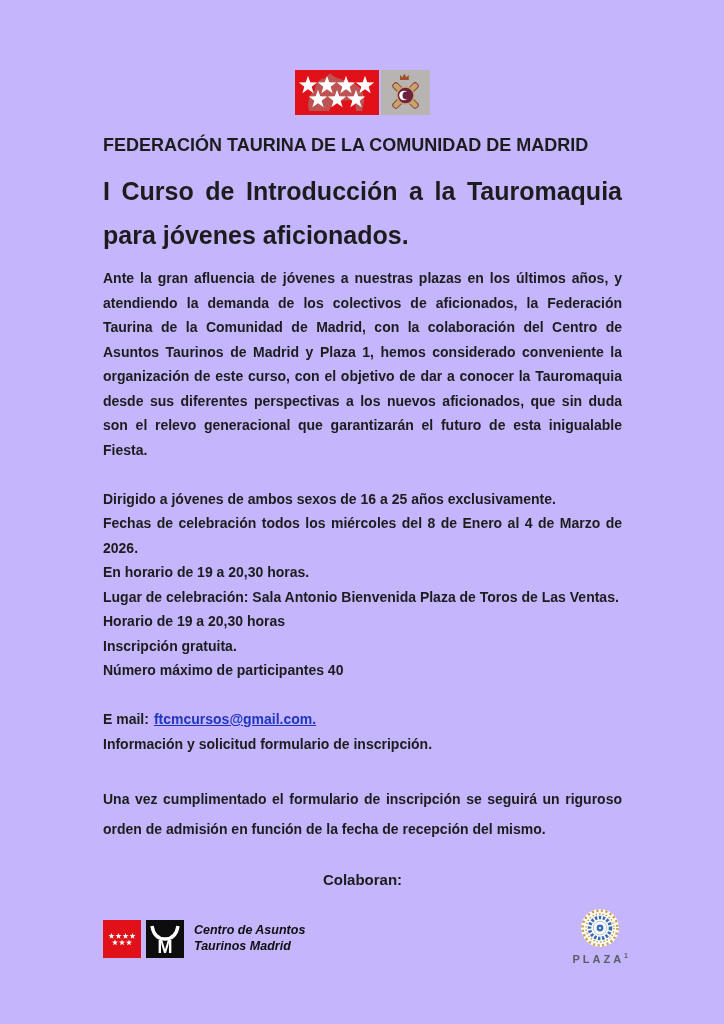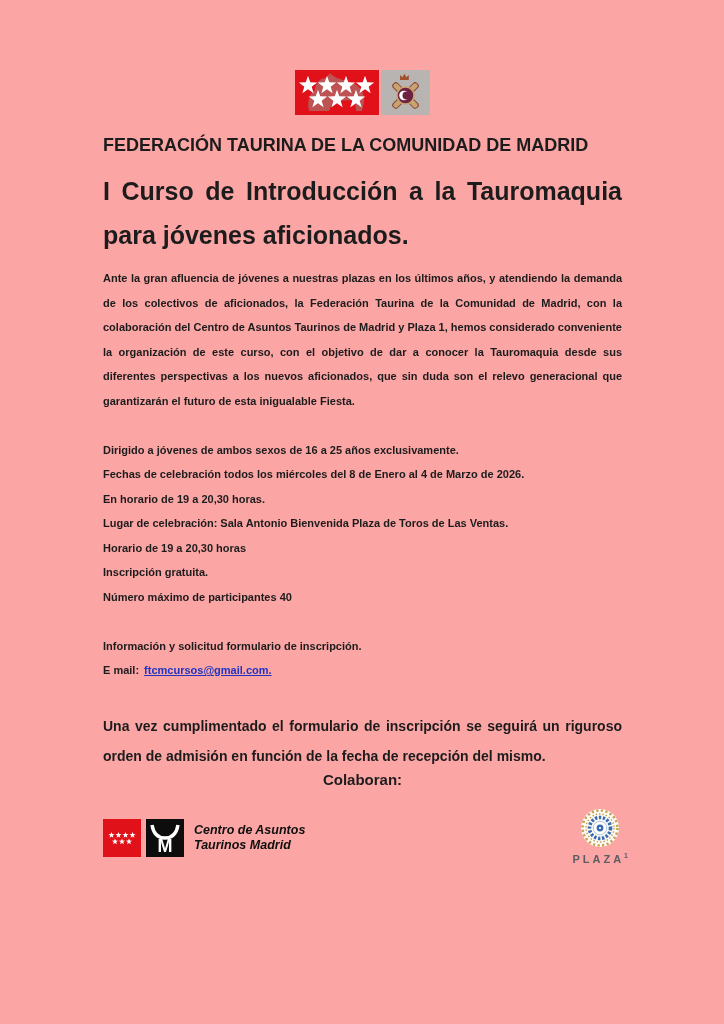--- a/index.html
+++ b/index.html
@@ -1,37 +1,37 @@
 <!DOCTYPE html>
 <html><head>
 <meta charset="utf-8">
 <style>
   html,body{margin:0;padding:0;background:#ffffff;}
   .page{
     width:724px;height:1024px;box-sizing:border-box;
     padding:70px 102px 0 103px;
-    background:#fca5a5;
+    background:#c4b5fd;
     font-family:"Liberation Sans","DejaVu Sans",sans-serif;
     font-weight:bold;color:#1c1c1c;
     overflow:hidden;position:relative;
   }
   .logo-top{display:flex;justify-content:center;align-items:center;gap:2px;height:45px;}
   .org{font-size:18px;line-height:22px;margin:19px 0 0 0;letter-spacing:0;}
   .title{margin:13px 0 0 0;font-size:25px;line-height:44px;}
   .title .t1{display:block;text-align:justify;text-align-last:justify;}
   .title .t2{display:block;}
   p{margin:0;}
-  .body-text{font-size:11px;line-height:24.5px;text-align:justify;}
+  .body-text{font-size:14px;line-height:24.5px;text-align:justify;}
   .intro{margin-top:9px;}
   .details{margin-top:24.5px;}
   .contact{margin-top:24.5px;}
   .email-prefix{margin-right:5px;}
   .email-link{color:#1f35c0;text-decoration:underline;cursor:pointer;}
   .closing{margin-top:28px;font-size:14px;line-height:30px;text-align:justify;}
-  .colaboran{text-align:center;font-size:15px;}
+  .colaboran{margin-top:27px;text-align:center;font-size:15px;}
   .footer{display:flex;justify-content:space-between;align-items:center;margin-top:25px;}
   .catm{display:flex;align-items:center;gap:5px;}
   .catm-text{font-size:12.5px;line-height:15.5px;color:#0f0f0f;margin-left:5px;font-style:italic;}
   .plaza{display:flex;flex-direction:column;align-items:center;gap:3px;margin-right:-6px;margin-top:-6px;}
   .plaza-label{font-size:11px;letter-spacing:3px;color:#5c5d63;font-weight:bold;}
   .plaza-label sup{font-size:7px;letter-spacing:0;}
   .hidden-defs{position:absolute;width:0;height:0;overflow:hidden;}
 </style>
 </head>
 <body>
@@ -82,24 +82,24 @@
     <p class="body-text">Dirigido a jóvenes de ambos sexos de 16 a 25 años exclusivamente.</p>
     <p class="body-text">Fechas de celebración todos los miércoles del 8 de Enero al 4 de Marzo de 2026.</p>
     <p class="body-text">En horario de 19 a 20,30 horas.</p>
     <p class="body-text">Lugar de celebración: Sala Antonio Bienvenida Plaza de Toros de Las Ventas.</p>
     <p class="body-text">Horario de 19 a 20,30 horas</p>
     <p class="body-text">Inscripción gratuita.</p>
     <p class="body-text">Número máximo de participantes 40</p>
   </div>
 
   <div class="contact">
-    <p class="body-text">Información y solicitud formulario de inscripción.</p>
     <p class="body-text">
       <span class="email-prefix">E mail:</span><a class="email-link">ftcmcursos@gmail.com.</a>
     </p>
+    <p class="body-text">Información y solicitud formulario de inscripción.</p>
   </div>
 
   <p class="closing">Una vez cumplimentado el formulario de inscripción se seguirá un riguroso orden de admisión en función de la fecha de recepción del mismo.</p>
 
   <p class="colaboran">Colaboran:</p>
 
   <div class="footer">
     <div class="catm">
       <svg width="38" height="38" viewBox="0 0 38 38">
         <rect width="38" height="38" fill="#e01119"></rect>

